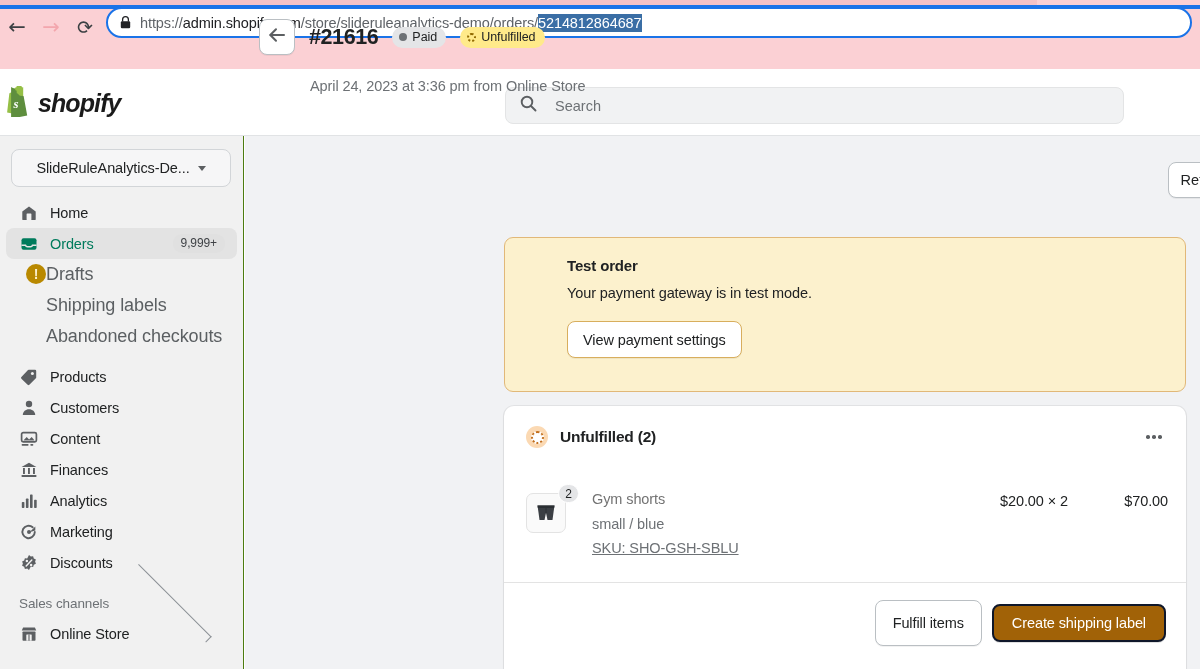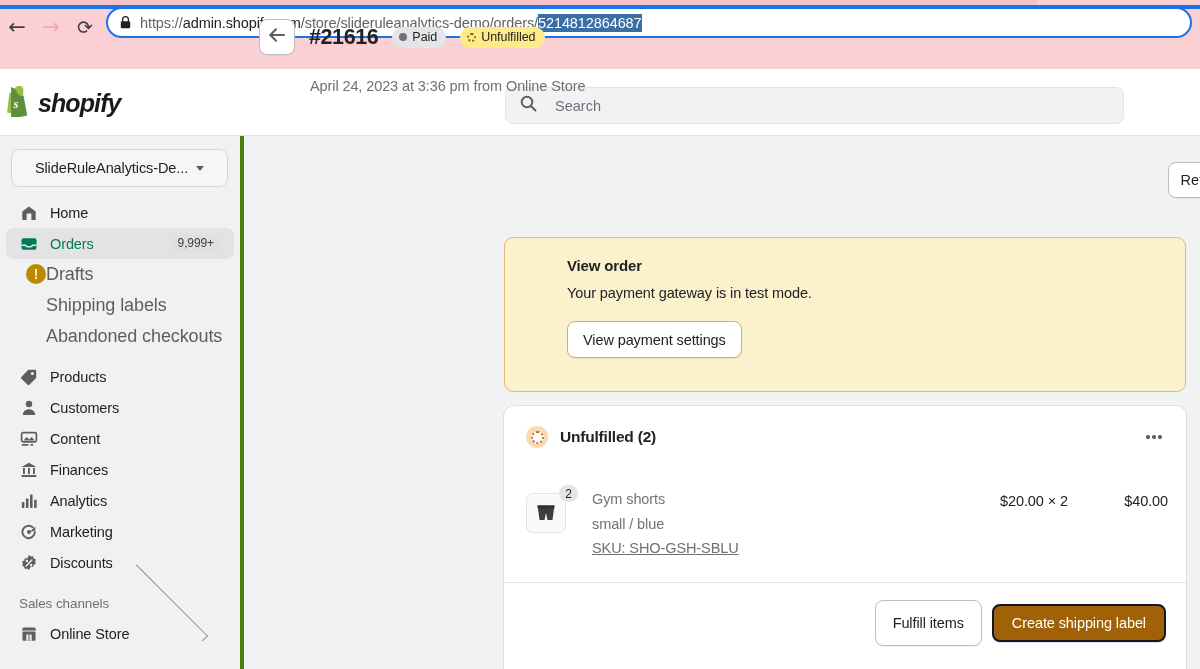--- a/index.html
+++ b/index.html
@@ -112,21 +112,21 @@
   }
   #global-search-placeholder {
     font-size: 14.5px; color: #6d7175;
   }
 
   
   #sidebar {
     position: absolute; left: 0; top: 136px;
     width: 244px; height: 533px;
     background: #f1f1f1;
-    border-right: 4px solid #4d7c0f;
+    border-right: 1px solid #4d7c0f;
     overflow: hidden;
   }
   #store-switcher {
     margin: 13px 12px 0 11px;
     height: 38px;
     background: #f6f6f7;
     border: 1px solid #d2d5d8;
     border-radius: 8px;
     display: flex; align-items: center; justify-content: center;
     gap: 8px;
@@ -655,21 +655,21 @@
       <span class="dot-dashed"></span>
       <span>Unfulfilled</span>
     </span>
   </div>
   <div id="order-timestamp">April 24, 2023 at 3:36 pm from Online Store</div>
 </div>
 
 <div id="refund-button">Refund</div>
 
 <div id="test-order-banner">
-  <div id="banner-title">View order</div>
+  <div id="banner-title">Test order</div>
   <div id="banner-body">Your payment gateway is in test mode.</div>
   <div id="view-payment-settings-btn">View payment settings</div>
 </div>
 <div id="banner-icon">!</div>
 
 <div id="unfulfilled-card">
 
   <div id="unfulfilled-header">
     <span id="unfulfilled-status-icon">
       <span class="inner-ring"></span>
@@ -692,21 +692,21 @@
         </svg>
       </div>
       <div id="product-qty-badge">2</div>
     </div>
     <div id="line-item-details">
       <div><span id="product-title-link">Gym shorts</span></div>
       <div id="product-variant">small / blue</div>
       <div id="product-sku">SKU: SHO-GSH-SBLU</div>
     </div>
     <div id="line-item-unit-price">$20.00 × 2</div>
-    <div id="line-item-total">$40.00</div>
+    <div id="line-item-total">$70.00</div>
   </div>
 
   <div id="card-divider"></div>
 
   <div id="card-actions">
     <div id="fulfill-items-btn">Fulfill items</div>
     <div id="create-shipping-label-btn">Create shipping label</div>
   </div>
 
 </div>

